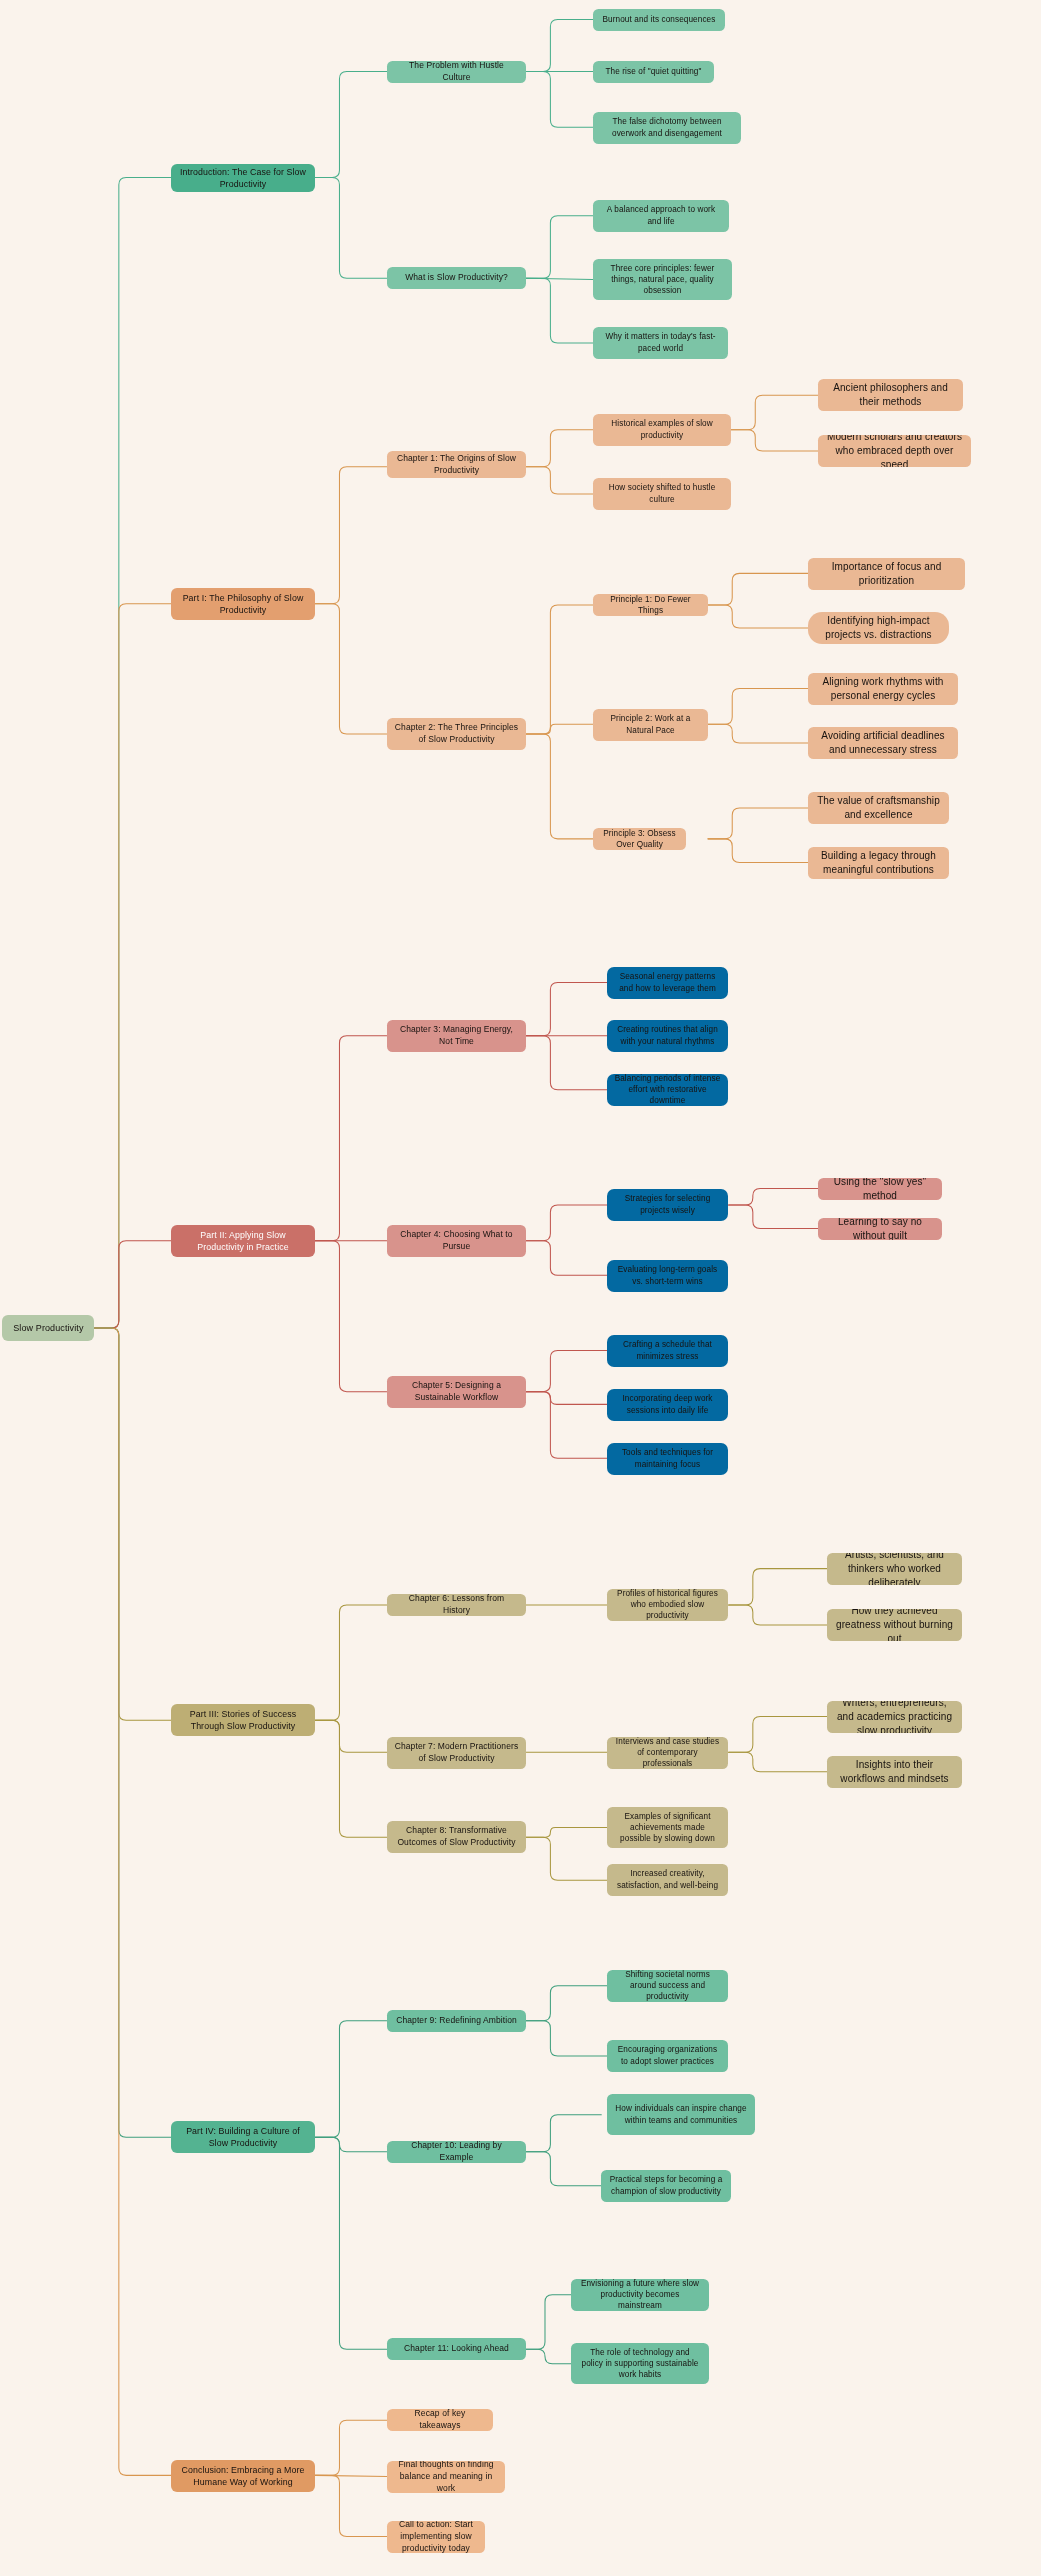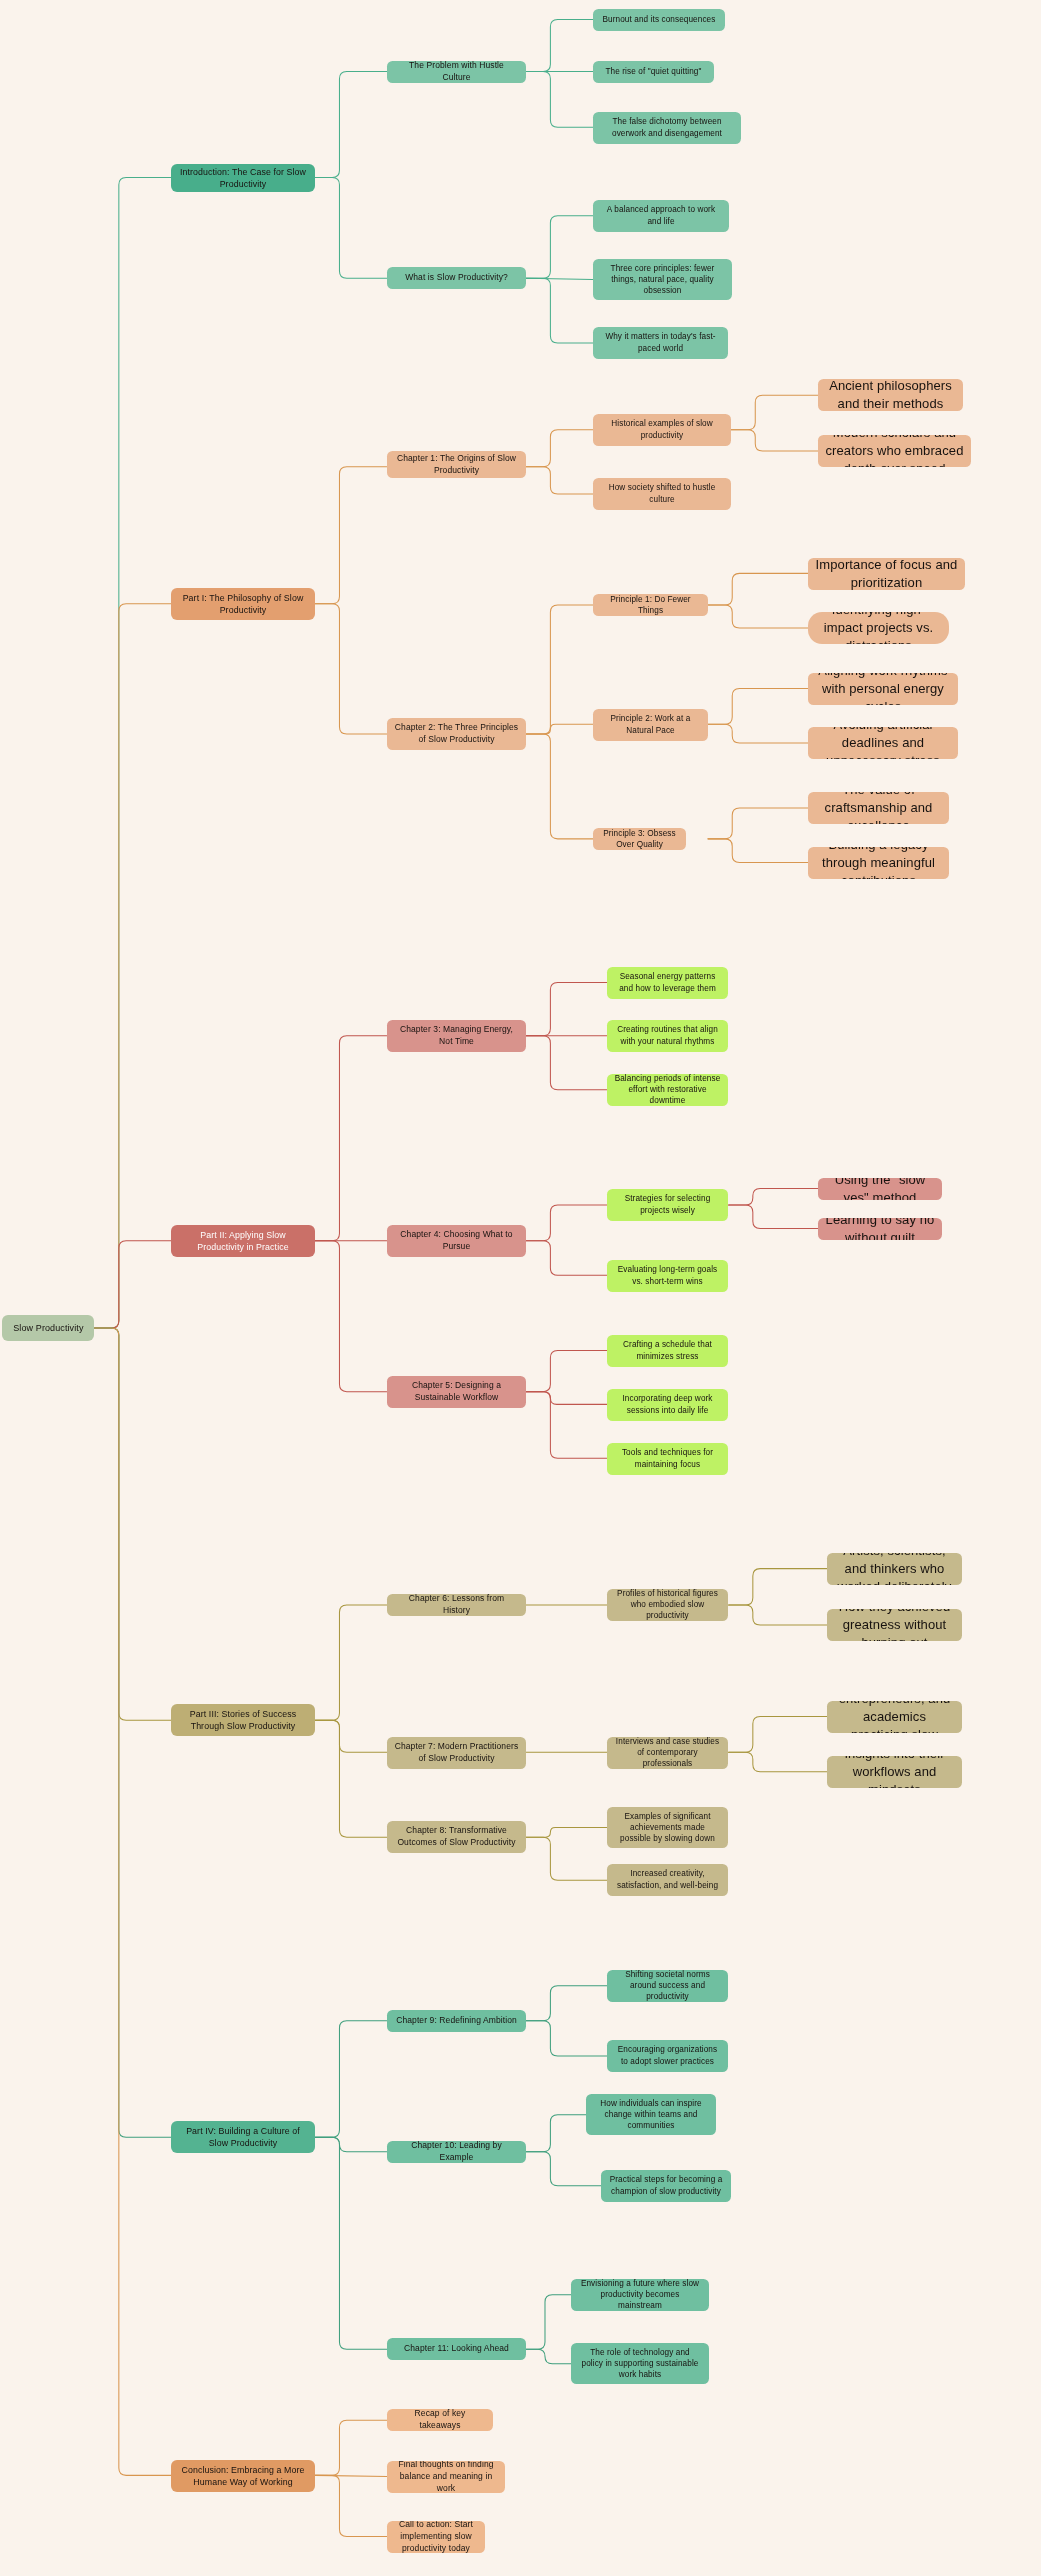--- a/index.html
+++ b/index.html
@@ -65,26 +65,26 @@
   .b-p1.lvl2     { background: #eab894; }
   .b-p2.lvl2     { background: #d8938c; }
   .b-p3.lvl2     { background: #c5b98c; }
   .b-p4.lvl2     { background: #6fbfa0; }
   .b-concl.lvl2  { background: #eeb88e; }
 
   
   .lvl3 { font-size: 8.2px; }
   .b-intro.lvl3  { background: #7cc4a6; }
   .b-p1.lvl3     { background: #eab894; }
-  .b-p2.lvl3     { background: #bef264; }
+  .b-p2.lvl3     { background: #0369a1; border-radius: 7px; }
   .b-p3.lvl3     { background: #c5b98c; }
   .b-p4.lvl3     { background: #6fbfa0; }
 
   
-  .lvl4 { font-size: 13px; }
+  .lvl4 { font-size: 10px; }
   .b-p1.lvl4  { background: #eab894; }
   .b-p2.lvl4  { background: #d8938c; }
   .b-p3.lvl4  { background: #c5b98c; }
 </style>
 </head>
 <body>
 
 <div id="mindmap">
   <svg id="links" viewBox="0 0 1719 4250" width="1042" height="2576">
       <path d="M 156 2191 L 184 2191 Q 196 2191 196 2179 L 196 305 Q 196 293 208 293 L 282 293" fill="none" stroke="#48ae8b" stroke-width="1.7" stroke-linecap="round"></path>
@@ -318,21 +318,21 @@
       </div>
       <div class="node b-p4 lvl3" style="left: 607px; top: 1970px; width: 121px; height: 31.5px;">
         <span>Shifting societal norms around success and productivity</span>
       </div>
       <div class="node b-p4 lvl3" style="left: 607px; top: 2040px; width: 121px; height: 31.5px;">
         <span>Encouraging organizations to adopt slower practices</span>
       </div>
       <div class="node b-p4 lvl2" style="left: 387px; top: 2141px; width: 139px; height: 22px;">
         <span>Chapter 10: Leading by Example</span>
       </div>
-      <div class="node b-p4 lvl3" style="left: 586px; top: 2094px; width: 130px; height: 41px;">
+      <div class="node b-p4 lvl3" style="left: 607px; top: 2094px; width: 148px; height: 41px;">
         <span>How individuals can inspire change within teams and communities</span>
       </div>
       <div class="node b-p4 lvl3" style="left: 601px; top: 2170px; width: 130px; height: 31.5px;">
         <span>Practical steps for becoming a champion of slow productivity</span>
       </div>
       <div class="node b-p4 lvl2" style="left: 387px; top: 2338px; width: 139px; height: 22px;">
         <span>Chapter 11: Looking Ahead</span>
       </div>
       <div class="node b-p4 lvl3" style="left: 571px; top: 2279px; width: 138px; height: 31.5px;">
         <span>Envisioning a future where slow productivity becomes mainstream</span>

